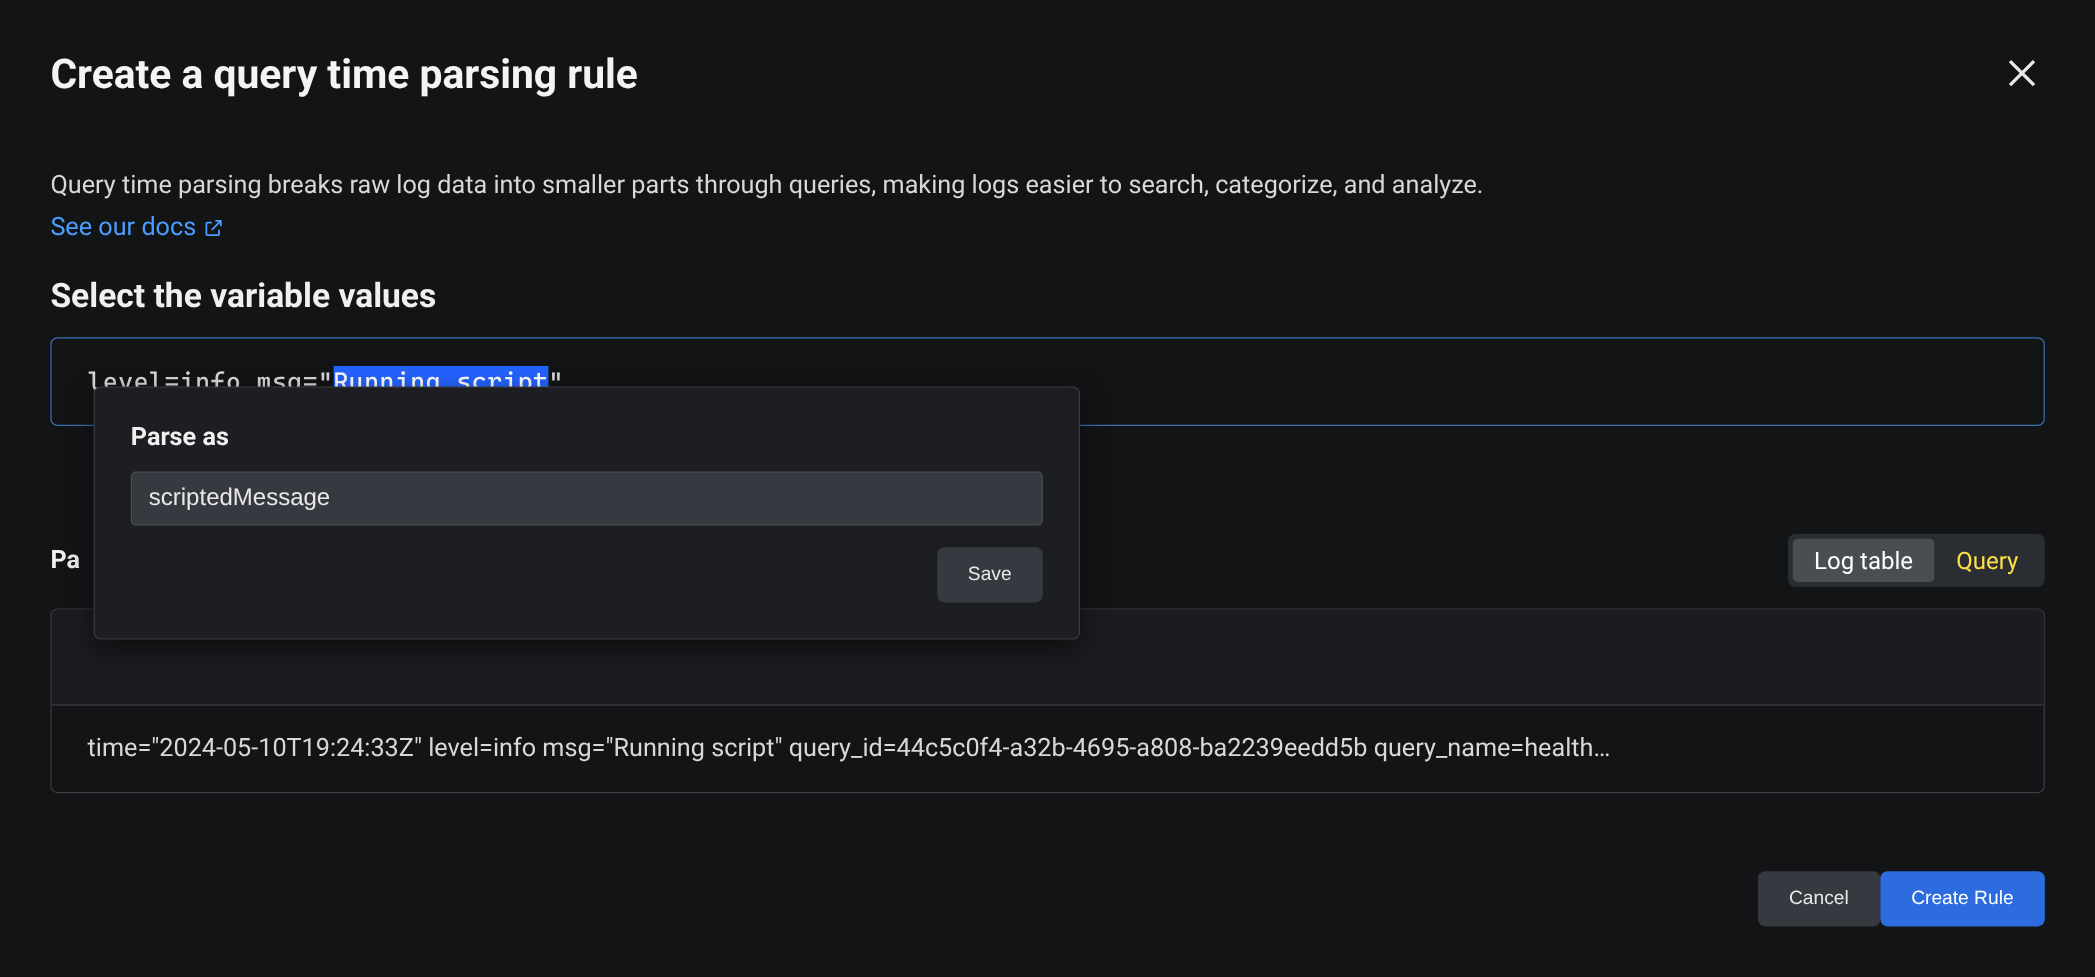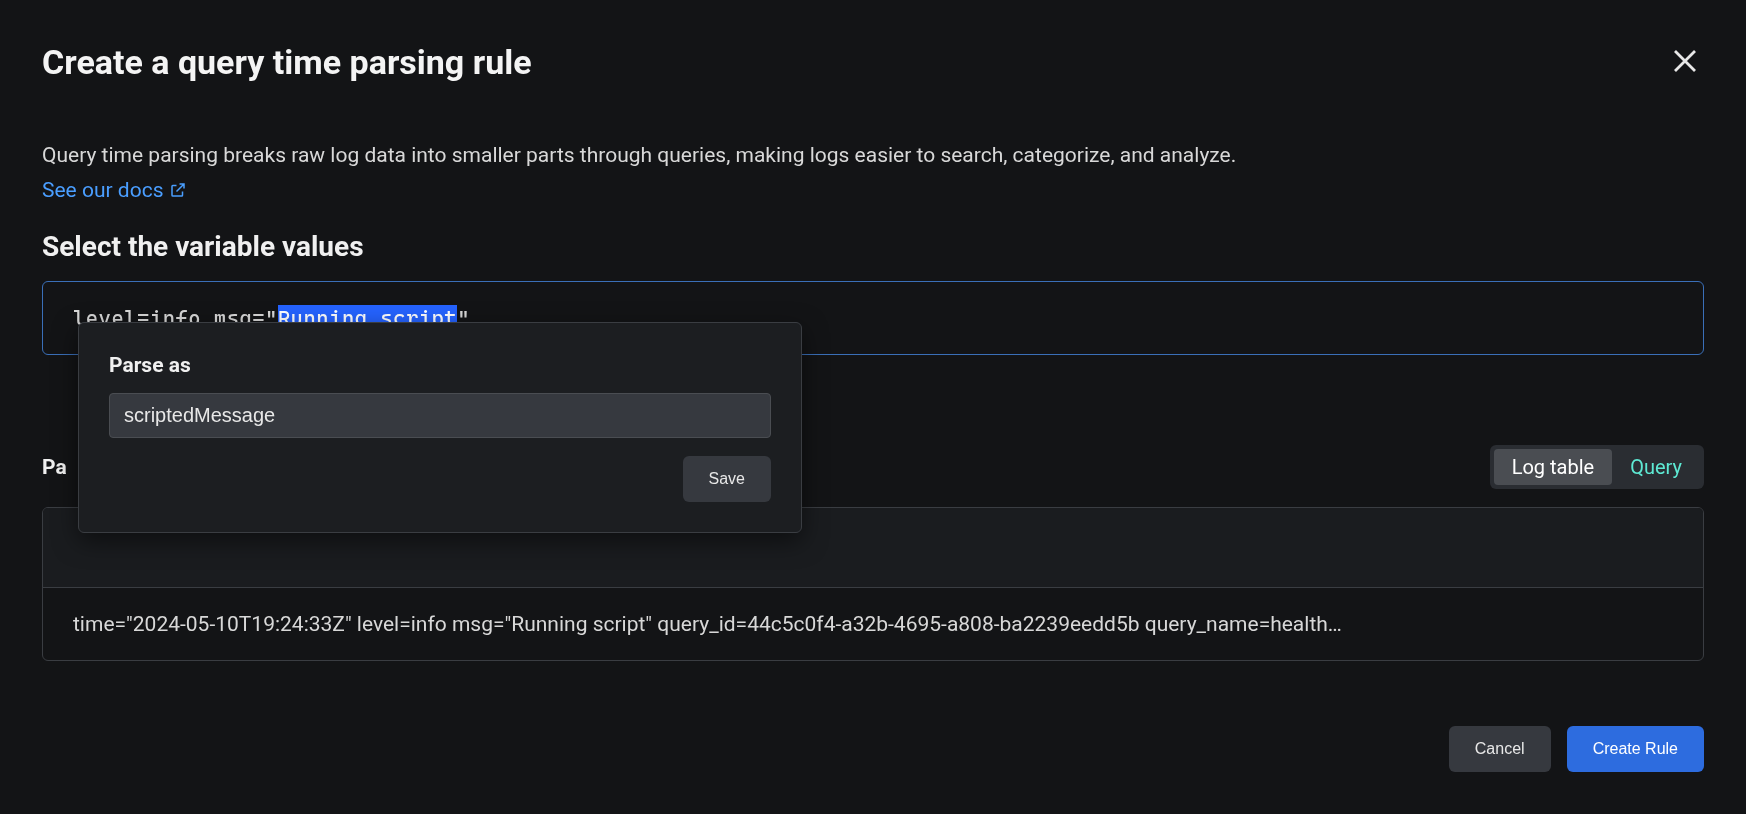--- a/index.html
+++ b/index.html
@@ -81,21 +81,21 @@
     }
     .hl {
       background: #2563ff;
       color: #fff;
       padding: 1px 0;
     }
     .popover {
       position: absolute;
       top: 322px;
       left: 78px;
-      width: 724px;
+      width: 822px;
       background: #1c1e21;
       border: 1px solid #3a3d42;
       border-radius: 6px;
       padding: 30px;
       box-shadow: 0 8px 24px rgba(0,0,0,0.5);
       z-index: 10;
     }
     .popover-label {
       font-size: 21px;
       font-weight: 700;
@@ -149,21 +149,21 @@
       display: flex;
       background: #2a2d32;
       border-radius: 6px;
       padding: 4px;
     }
     .toggle-item {
       padding: 6px 18px;
       font-size: 20px;
       border-radius: 4px;
       cursor: pointer;
-      color: #5eead4;
+      color: #fde047;
     }
     .toggle-item.active {
       background: #4a4d52;
       color: #fff;
     }
     .log-table {
       border: 1px solid #3a3d42;
       border-radius: 6px;
       overflow: hidden;
     }
@@ -179,21 +179,20 @@
       color: #d8d8d8;
       white-space: nowrap;
       overflow: hidden;
       text-overflow: ellipsis;
     }
     .footer-actions {
       position: absolute;
       bottom: 42px;
       right: 42px;
       display: flex;
-      gap: 16px;
     }
   </style>
 </head>
 <body>
 
 
 
 <div class="header-row">
   <h1 class="title">Create a query time parsing rule</h1>
   <div class="close-btn">

